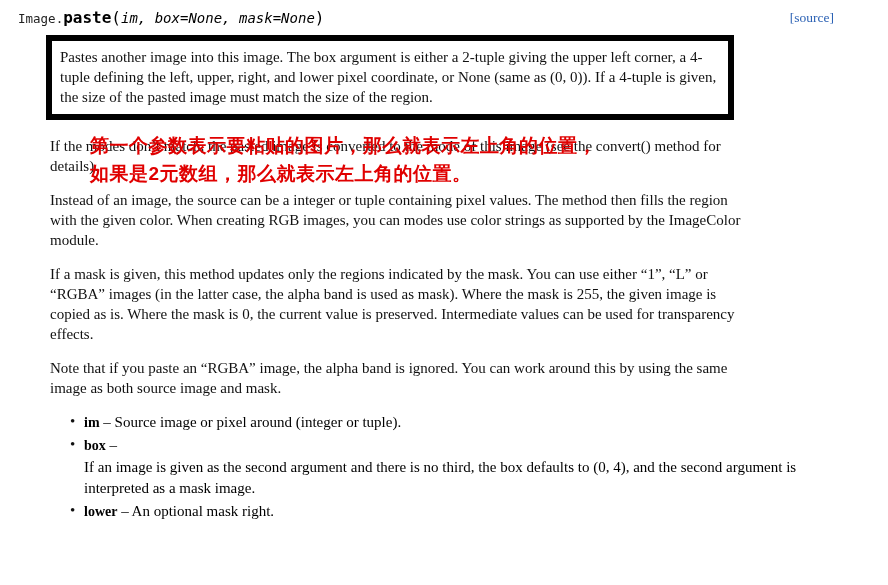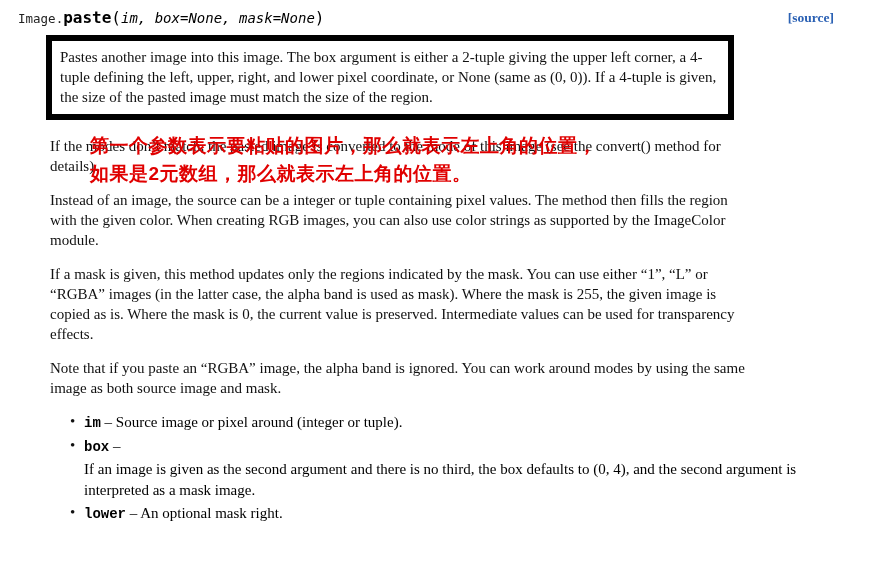--- a/index.html
+++ b/index.html
@@ -48,21 +48,20 @@
     font-size: 14px;
   }
   .source-link {
     position: absolute;
     right: 14px;
     top: 4px;
     font-family: "Liberation Serif", serif;
     font-size: 13.5px;
     color: #2b61b4;
     text-decoration: none;
-    font-weight: bold;
   }
 
   
   .body-wrap {
     padding: 4px 0 0 50px;
     width: 700px;
   }
   p.para {
     margin: 0 0 14px 0;
     font-size: 15px;
@@ -111,21 +110,21 @@
   .params-list > li:before {
     content: "\2022";
     position: absolute;
     left: 0;
     top: -1px;
     font-size: 15px;
     color: #111;
   }
   .pname {
     font-weight: bold;
-    font-family: Liberation Mono, monospace;
+    font-family: Liberation Serif, serif;
     font-size: 14px;
     text-align: right;
   }
   .sub {
     display: block;
     padding-left: 0;
     margin-top: 1px;
   }
 
   
@@ -153,23 +152,23 @@
     <a class="source-link" href="#">[source]</a>
   </div>
 
   <div class="body-wrap">
 
     <div class="boxed">
       <p class="para">Pastes another image into this image. The box argument is either a 2-tuple giving the upper left corner, a 4-tuple defining the left, upper, right, and lower pixel coordinate, or None (same as (0, 0)). If a 4-tuple is given, the size of the pasted image must match the size of the region.</p>
     </div>
 
     <p class="para">If the modes don’t match, the pasted image is converted to the mode of this image (see the convert() method for details).</p>
-    <p class="para">Instead of an image, the source can be a integer or tuple containing pixel values. The method then fills the region with the given color. When creating RGB images, you can also use color strings as supported by the ImageColor module.</p>
+    <p class="para">Instead of an image, the source can be a integer or tuple containing pixel values. The method then fills the region with the given color. When creating RGB images, you can modes use color strings as supported by the ImageColor module.</p>
     <p class="para">If a mask is given, this method updates only the regions indicated by the mask. You can use either “1”, “L” or “RGBA” images (in the latter case, the alpha band is used as mask). Where the mask is 255, the given image is copied as is. Where the mask is 0, the current value is preserved. Intermediate values can be used for transparency effects.</p>
-    <p class="para">Note that if you paste an “RGBA” image, the alpha band is ignored. You can work around modes by using the same image as both source image and mask.</p>
+    <p class="para">Note that if you paste an “RGBA” image, the alpha band is ignored. You can work around this by using the same image as both source image and mask.</p>
 
   </div>
 
   <div class="params">
     <ul class="params-list">
       <li>
         <span class="pname">im</span><span> – Source image or pixel around (integer or tuple).</span>
       </li>
       <li>
         <span class="pname">box</span><span> –</span>

